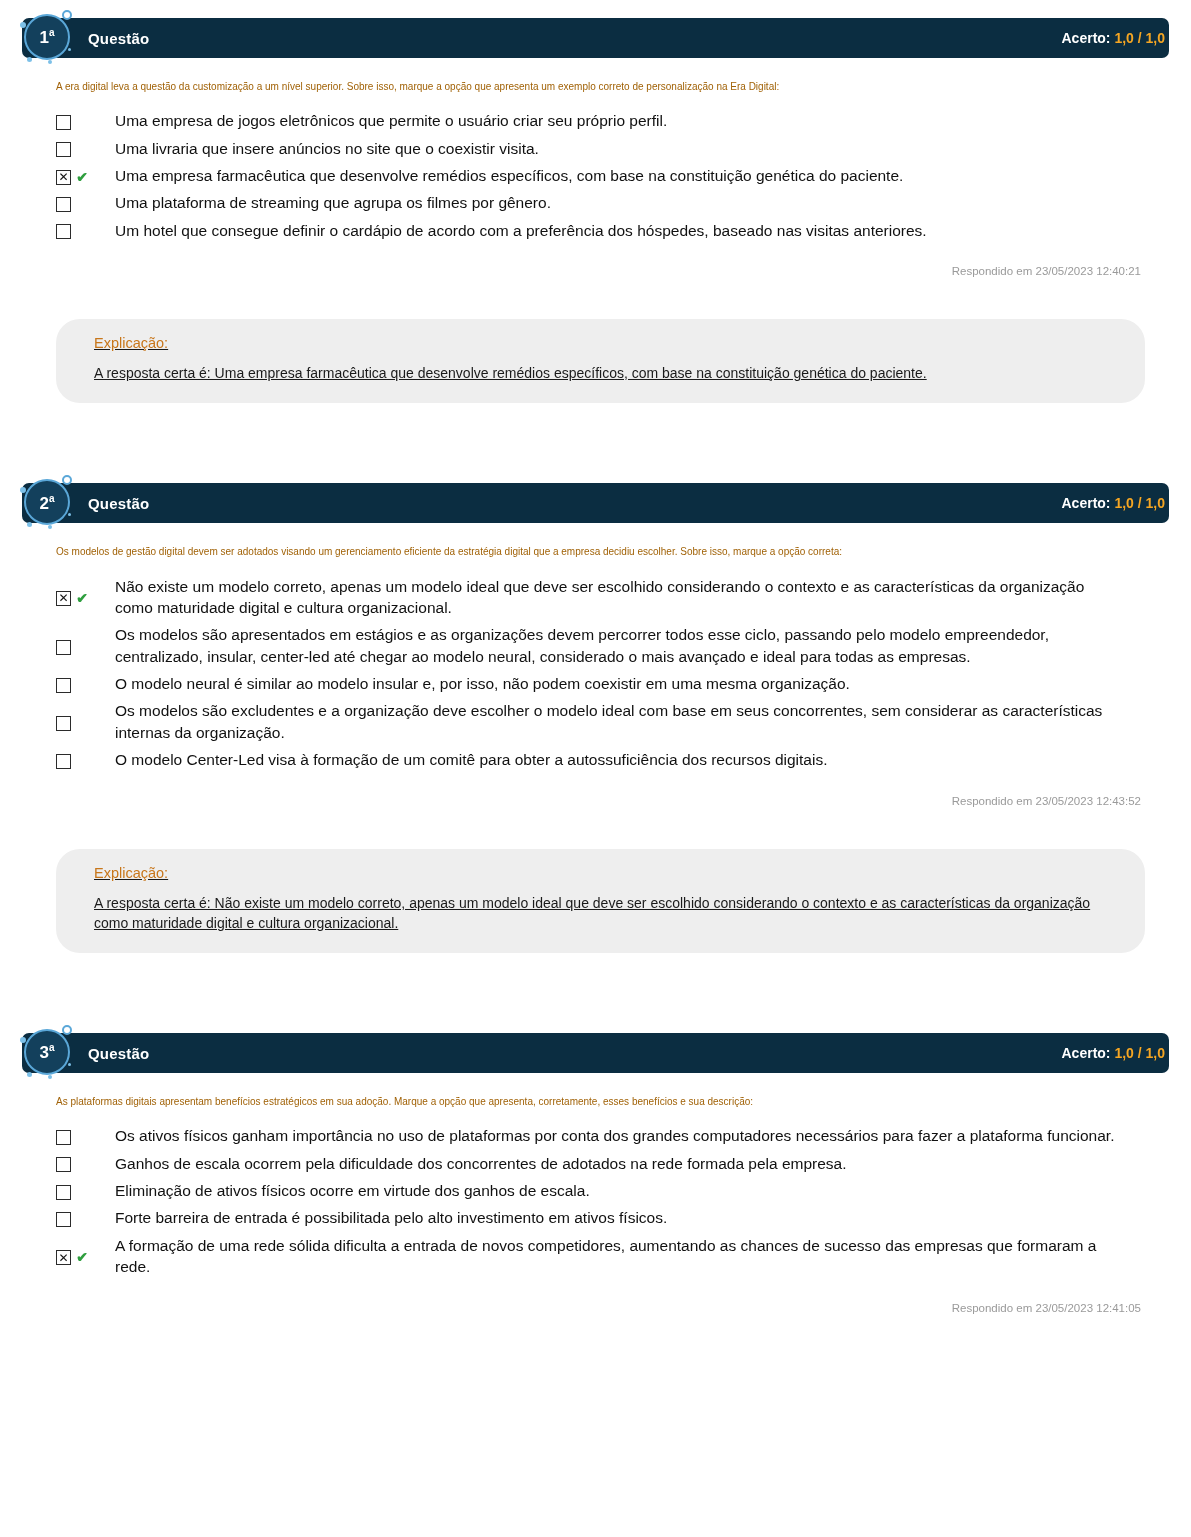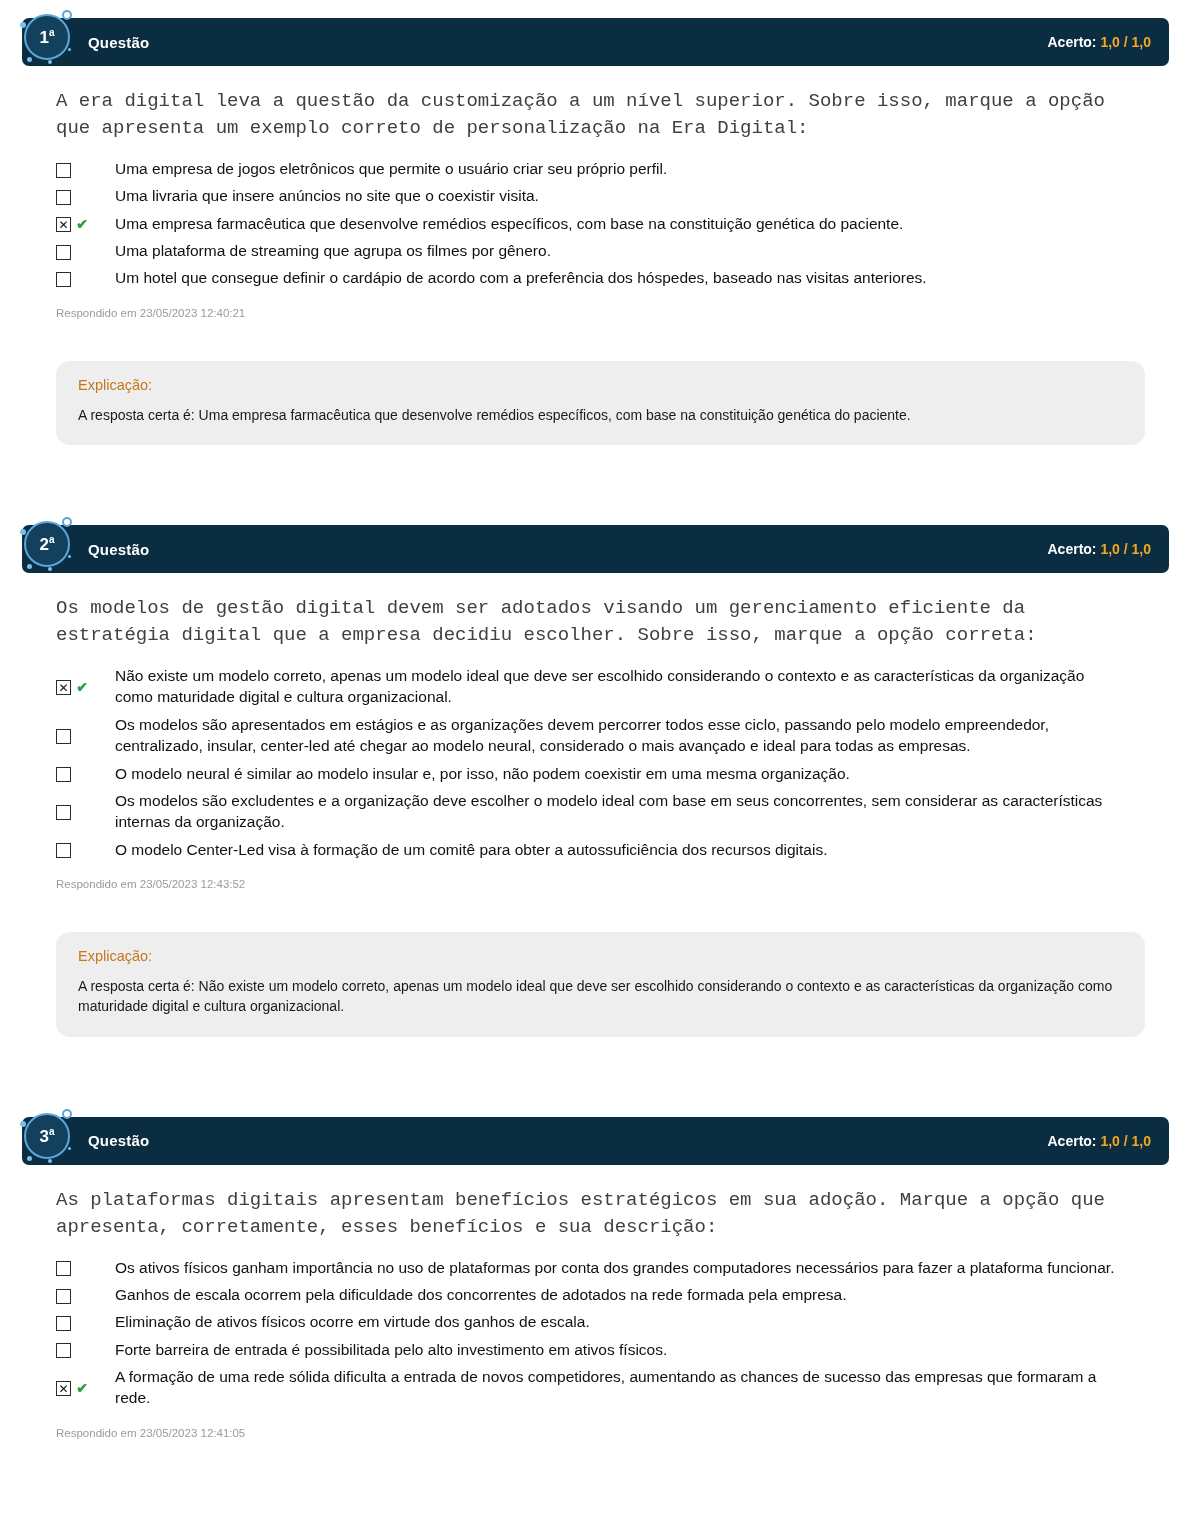--- a/index.html
+++ b/index.html
@@ -21,25 +21,25 @@
     box-sizing: border-box;
   }
   .question-block {
     position: relative;
     margin: 0 22px 0 22px;
     padding-bottom: 38px;
   }
   .q-header {
     background: #0b2d41;
     border-radius: 7px;
-    height: 48px;
+    height: 40px;
     display: flex;
     align-items: center;
     justify-content: space-between;
-    padding: 0 18px 0 66px;
+    padding: 0 4px 0 66px;
     box-sizing: border-box;
     color: #ffffff;
     position: relative;
   }
   .q-badge {
     position: absolute;
     left: -4px;
     top: -10px;
     width: 58px;
     height: 58px;
@@ -92,25 +92,24 @@
     color: #ffffff;
     white-space: nowrap;
   }
   .q-score .val {
     color: #f5a623;
   }
   .q-body {
     padding: 22px 24px 0 34px;
   }
   .q-statement {
-    font-size: 19px;
+    font-size: 10px;
     line-height: 1.42;
-    color: #404040;
+    color: #a16207;
     max-width: 1080px;
-    font-family: Liberation Mono, monospace;
   }
   .options {
     margin-top: 16px;
   }
   .option-row {
     display: flex;
     align-items: center;
     margin-bottom: 6px;
   }
   .cb {
@@ -140,30 +139,32 @@
   }
   .check.empty { color: transparent; }
   .opt-text {
     font-size: 15.5px;
     line-height: 1.38;
     color: #111111;
     padding-left: 22px;
     max-width: 1010px;
   }
   .answered {
+    text-align: right;
     font-size: 11.5px;
     color: #9a9a9a;
-    margin-top: 18px;
+    margin-top: 24px;
     padding-right: 4px;
   }
   .explanation {
     margin: 42px 24px 0 34px;
     background: #eeeeee;
-    border-radius: 14px;
-    padding: 16px 22px 20px 22px;
+    border-radius: 24px;
+    padding: 16px 22px 20px 38px;
+    text-decoration: underline;
   }
   .exp-title {
     color: #c8761a;
     font-size: 14.5px;
     margin-bottom: 12px;
   }
   .exp-text {
     font-size: 14px;
     line-height: 1.45;
     color: #1a1a1a;

